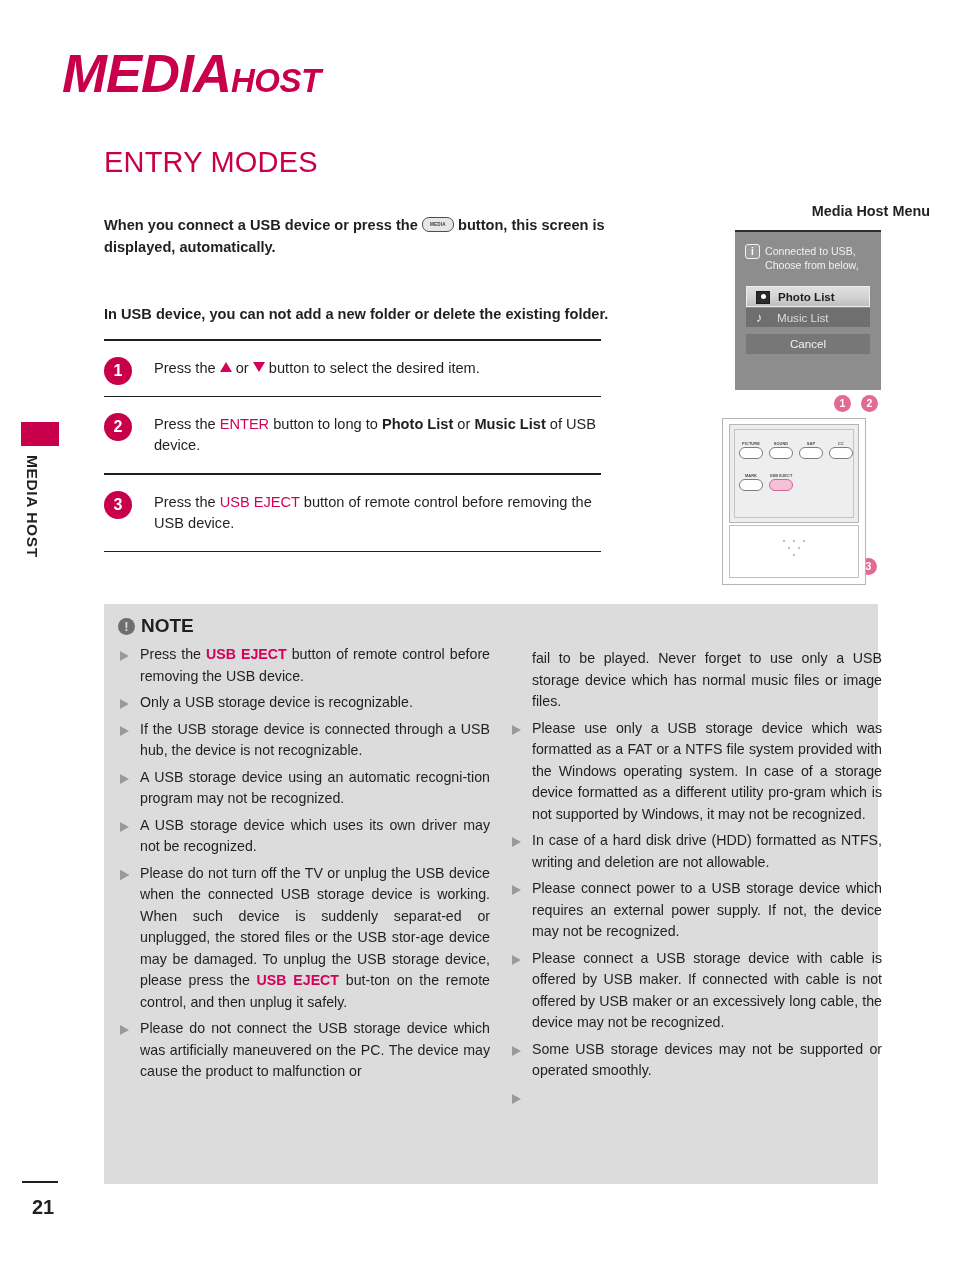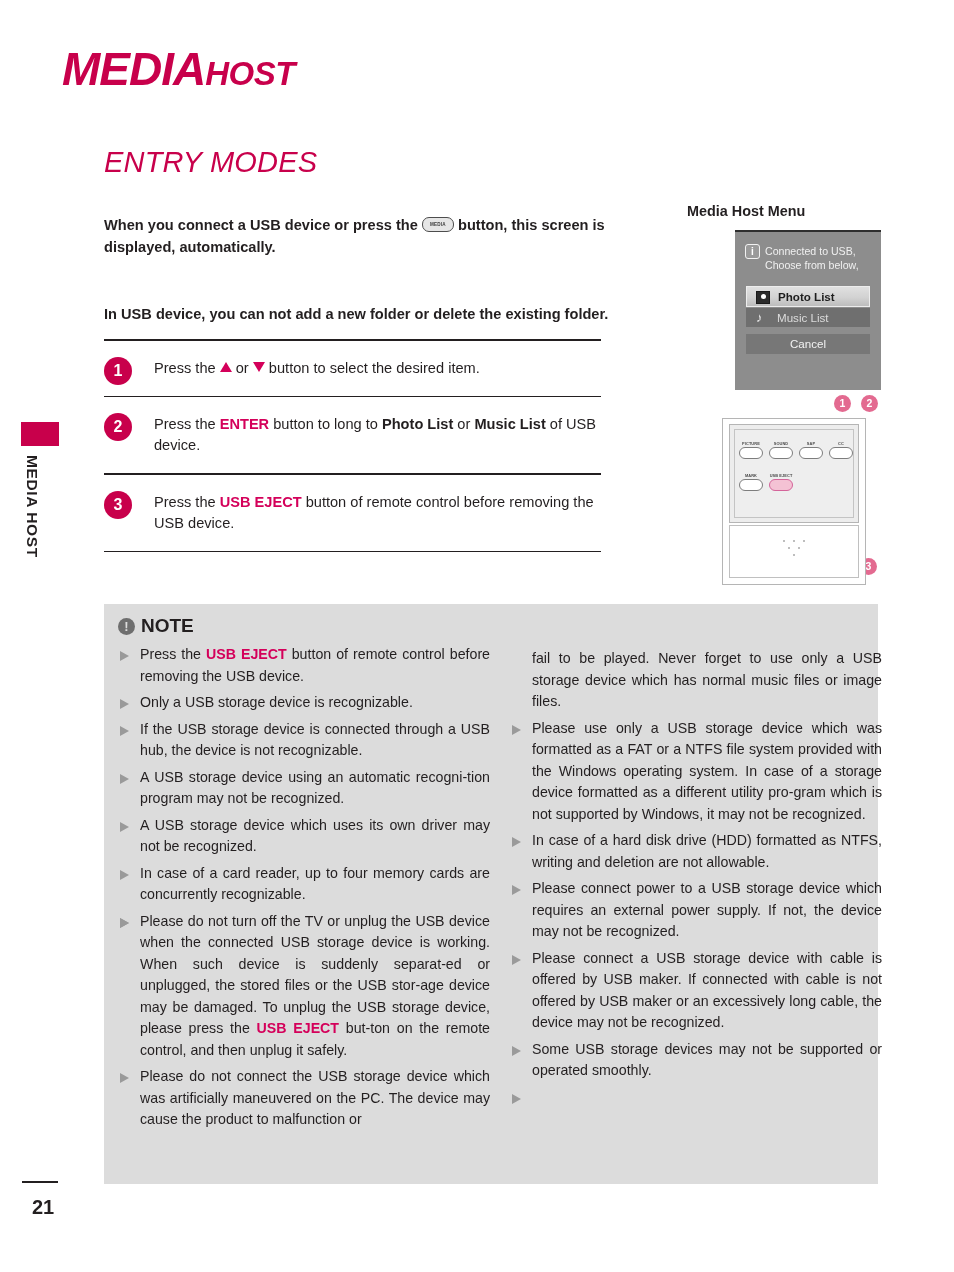--- a/index.html
+++ b/index.html
@@ -65,37 +65,36 @@
   .masthead {
     position: absolute;
     left: 62px;
     top: 42px;
     color: #c8004b;
     font-style: italic;
     font-weight: bold;
     white-space: nowrap;
   }
   .masthead .m-big {
-    font-size: 46px;
+    font-size: 54px;
     letter-spacing: -1px;
   }
   .masthead .m-small {
     font-size: 33px;
     letter-spacing: -0.5px;
   }
 
   .section-title {
     position: absolute;
     left: 104px;
     top: 146px;
     font-size: 29px;
     font-weight: normal;
     color: #c8004b;
     letter-spacing: 0.2px;
-    font-style: italic;
   }
 
   
   .intro {
     position: absolute;
     left: 104px;
     top: 214px;
     width: 520px;
     font-size: 14.6px;
     font-weight: bold;
@@ -152,45 +151,45 @@
     font-size: 16px;
     font-weight: bold;
     line-height: 28px;
     text-align: center;
   }
   .step-text {
     font-size: 14.6px;
     line-height: 21px;
     color: #231f20;
   }
-  .step-text .kw { color: #d4005a; font-weight: bold; }
+  .step-text .kw { color: #d4005a; font-weight: normal; }
   .step-text .bd { font-weight: bold; }
   .arrow-up, .arrow-dn {
     display: inline-block;
     width: 0; height: 0;
     vertical-align: 1px;
   }
   .arrow-up {
     border-left: 6px solid transparent;
     border-right: 6px solid transparent;
     border-bottom: 10px solid #d4005a;
   }
   .arrow-dn {
     border-left: 6px solid transparent;
     border-right: 6px solid transparent;
     border-top: 10px solid #d4005a;
   }
 
   
   .menu-caption {
     position: absolute;
-    left: 687px;
+    left: 740px;
     top: 203px;
     width: 190px;
-    text-align: left;
+    text-align: right;
     font-size: 14.4px;
     font-weight: bold;
     color: #231f20;
   }
   .tv-screen {
     position: absolute;
     left: 735px;
     top: 230px;
     width: 146px;
     height: 158px;
@@ -571,21 +570,21 @@
       <span class="note-ico">!</span><span>NOTE</span>
     </div>
     <div class="note-cols">
 
       <div class="note-col left">
         <div class="note-li"><span class="tri"></span><span>Press the </span><span class="kw">USB EJECT</span><span>  button of remote control before removing the USB device.</span></div>
         <div class="note-li"><span class="tri"></span><span>Only a USB storage device is recognizable.</span></div>
         <div class="note-li"><span class="tri"></span><span>If the USB storage device is connected through a USB hub, the device is not recognizable.</span></div>
         <div class="note-li"><span class="tri"></span><span>A USB storage device using an automatic recogni-tion program may not be recognized.</span></div>
         <div class="note-li"><span class="tri"></span><span>A USB storage device which uses its own driver may not be recognized.</span></div>
-        <div class="note-li"><span class="tri"></span><span>In case of a card reader, up to four memory cards are concurrently recognizable.</span></div>
+        <div class="note-li"><span class="tri"></span></div>
         <div class="note-li"><span class="tri"></span></div>
         <div class="note-li"><span class="tri"></span><span>Please do not turn off the TV or unplug the USB device when the connected USB storage device is working.  When such device is suddenly separat-ed or unplugged, the stored files or the USB stor-age device may be damaged.  To unplug the USB storage device, please press the </span><span class="kw">USB EJECT</span><span> but-ton on the remote control, and then unplug it safely.</span></div>
         <div class="note-li"><span class="tri"></span><span>Please do not connect the USB storage device which was artificially maneuvered on the PC.  The device may cause the product to malfunction or</span></div>
       </div>
 
       <div class="note-col right">
         <div class="note-li cont"><span>fail to be played.  Never forget to use only a USB storage device which has normal music files or image files.</span></div>
         <div class="note-li"><span class="tri"></span><span>Please use only a USB storage device which was formatted as a FAT or a NTFS file system provided with the Windows operating system.  In case of a storage device formatted as a different utility pro-gram which is not supported by Windows, it may not be recognized.</span></div>
         <div class="note-li"><span class="tri"></span><span>In case of a hard disk drive (HDD) formatted as NTFS, writing and deletion are not allowable.</span></div>
         <div class="note-li"><span class="tri"></span><span>Please connect power to a USB storage device which requires an external power supply.  If not, the device may not be recognized.</span></div>

